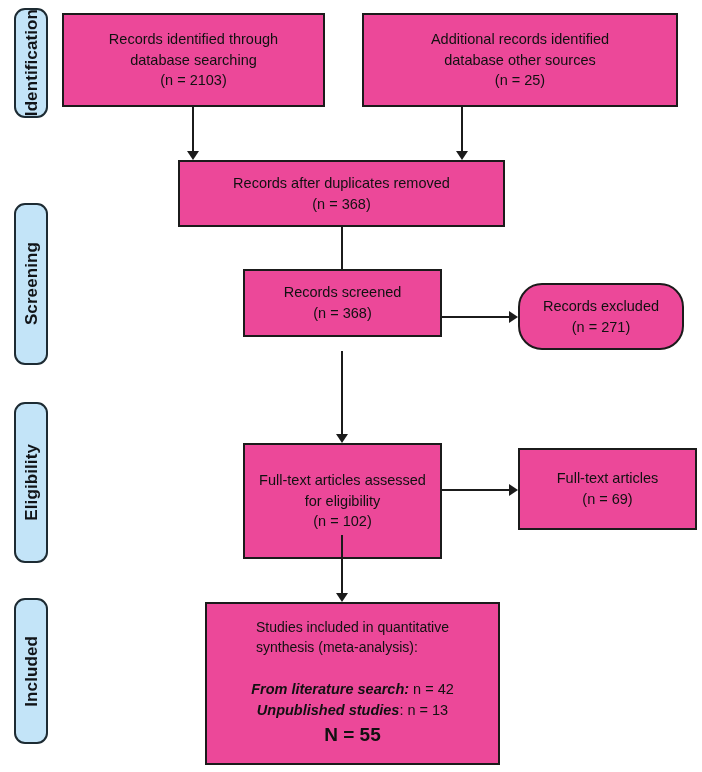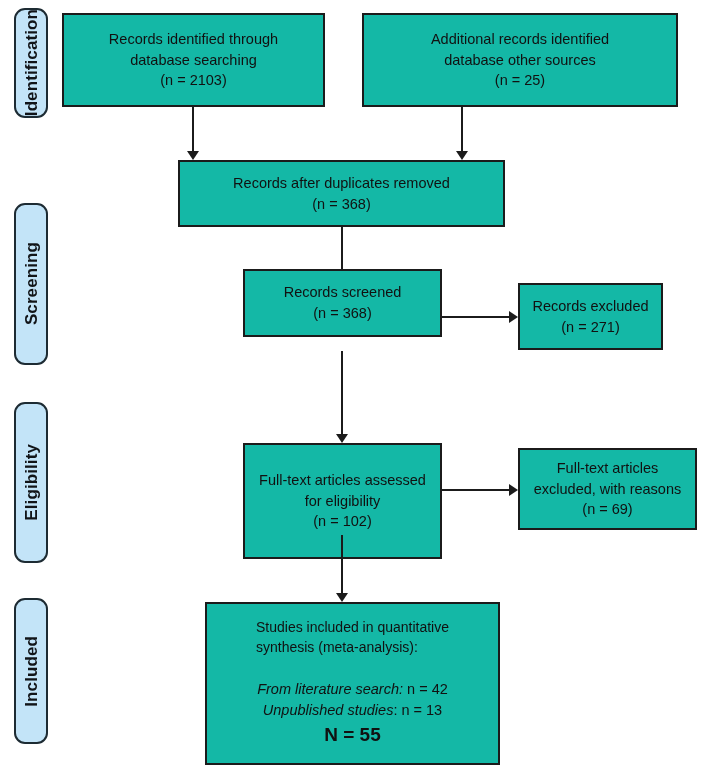--- a/index.html
+++ b/index.html
@@ -35,21 +35,21 @@
     font-weight: bold;
     color: #111418;
     letter-spacing: 0.1px;
     white-space: nowrap;
     line-height: 1;
   }
   
   .flow-box {
     position: absolute;
     box-sizing: border-box;
-    background: #14b8a6;
+    background: #ec4899;
     border: 2px solid #1b1b1b;
     display: flex;
     flex-direction: column;
     align-items: center;
     justify-content: center;
     text-align: center;
     color: #111111;
     font-size: 14.5px;
     line-height: 1.42;
     padding: 14px 6px;
@@ -65,21 +65,21 @@
     line-height: 1.42;
     text-align: left;
   }
   .summary-box .gap { height: 26px; }
   .summary-box .detail {
     font-size: 14.5px;
     line-height: 1.45;
     white-space: nowrap;
   }
   .summary-box .detail .key {
-    font-weight: normal;
+    font-weight: bold;
     font-style: italic;
   }
   .summary-box .total {
     font-weight: bold;
     font-size: 19px;
     line-height: 1.45;
   }
   
   .conn-v {
     position: absolute;
@@ -151,40 +151,39 @@
   </div>
 
   <div class="conn-v" style="left:341px; top:227px; height:47px;"></div>
   <div class="arrow-down" style="left:336px; top:274px;"></div>
 
   <div class="flow-box" style="left:243px; top:269px; width:199px; height:68px;">
     <span class="line">Records screened</span>
     <span class="line">(n = 368)</span>
   </div>
 
-  <div class="flow-box" style="left:518px; top:283px; width:145px; height:67px;">
+  <div class="flow-box" style="left:518px; top:283px; width:166px; height:67px;border-radius:24px;">
     <span class="line">Records excluded</span>
     <span class="line">(n = 271)</span>
   </div>
 
   <div class="conn-h" style="left:442px; top:316px; width:67px;"></div>
   <div class="arrow-right" style="left:509px; top:311px;"></div>
 
   <div class="conn-v" style="left:341px; top:351px; height:83px;"></div>
   <div class="arrow-down" style="left:336px; top:434px;"></div>
 
   <div class="flow-box" style="left:243px; top:443px; width:199px; height:116px;">
     <span class="line">Full-text articles assessed</span>
     <span class="line">for eligibility</span>
     <span class="line">(n = 102)</span>
   </div>
 
   <div class="flow-box" style="left:518px; top:448px; width:179px; height:82px;">
     <span class="line">Full-text articles</span>
-    <span class="line">excluded, with reasons</span>
     <span class="line">(n = 69)</span>
   </div>
 
   <div class="conn-h" style="left:442px; top:489px; width:67px;"></div>
   <div class="arrow-right" style="left:509px; top:484px;"></div>
 
   <div class="conn-v" style="left:341px; top:535px; height:58px;"></div>
   <div class="arrow-down" style="left:336px; top:593px;"></div>
 
   <div class="flow-box summary-box" style="left:205px; top:602px; width:295px; height:163px;">

